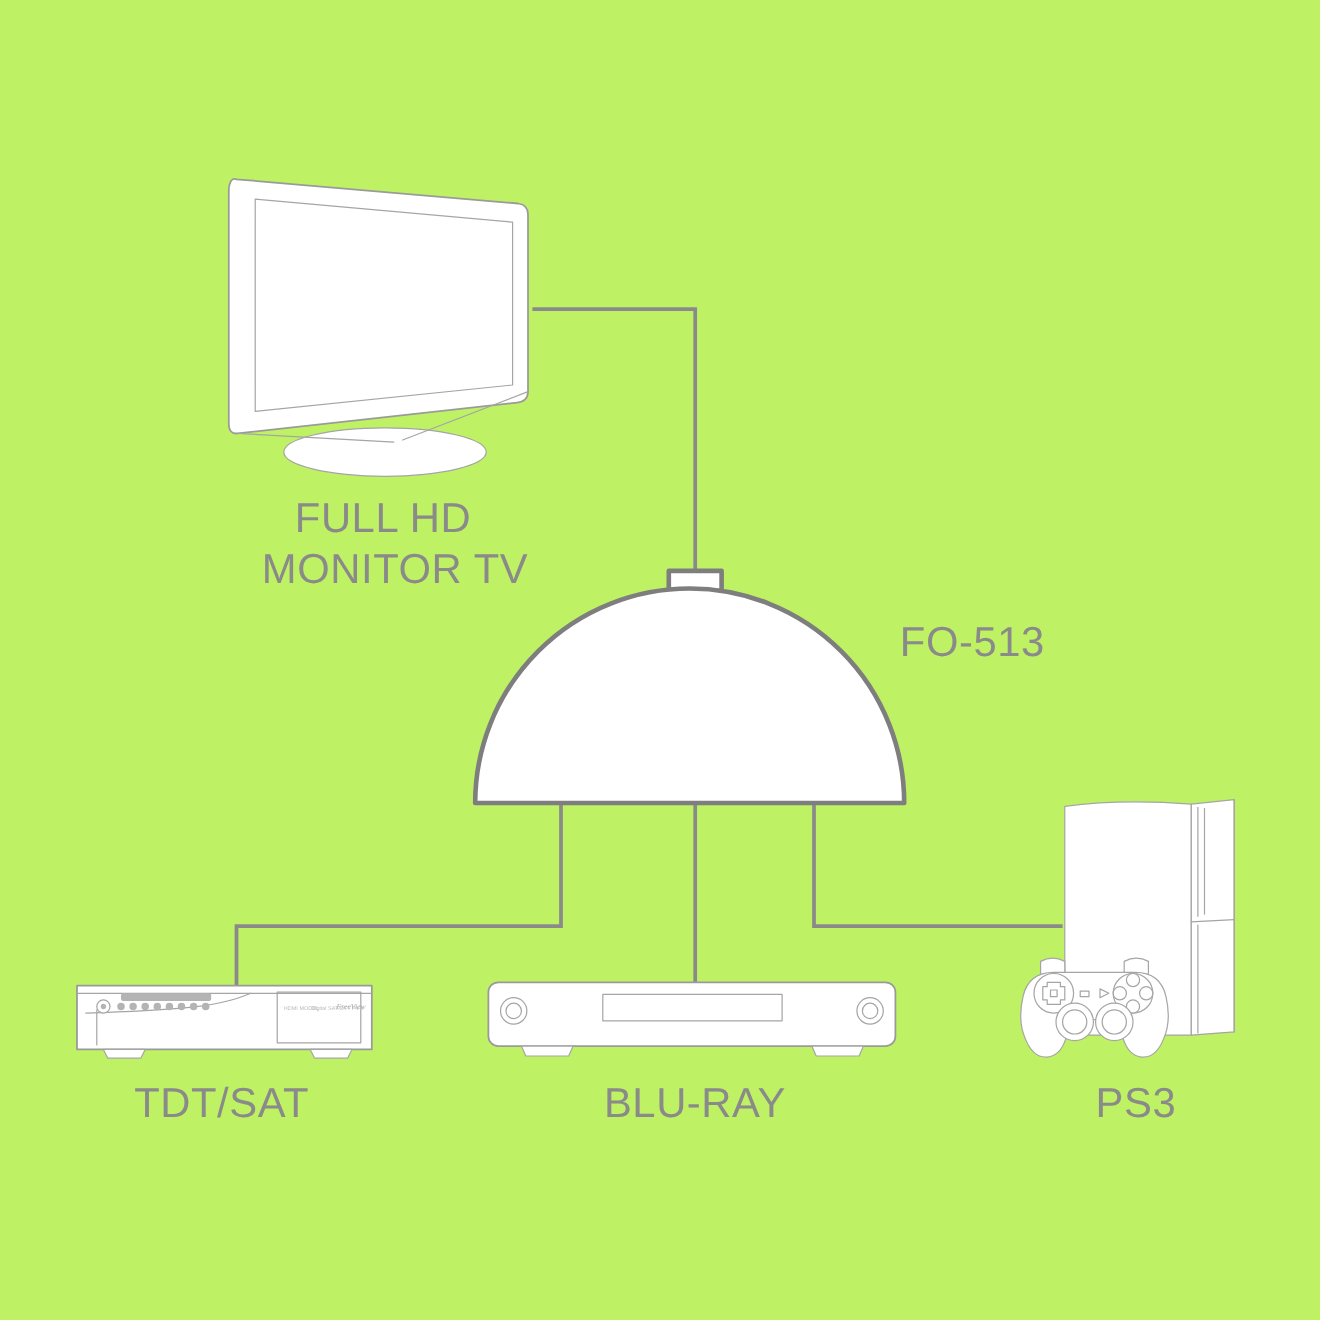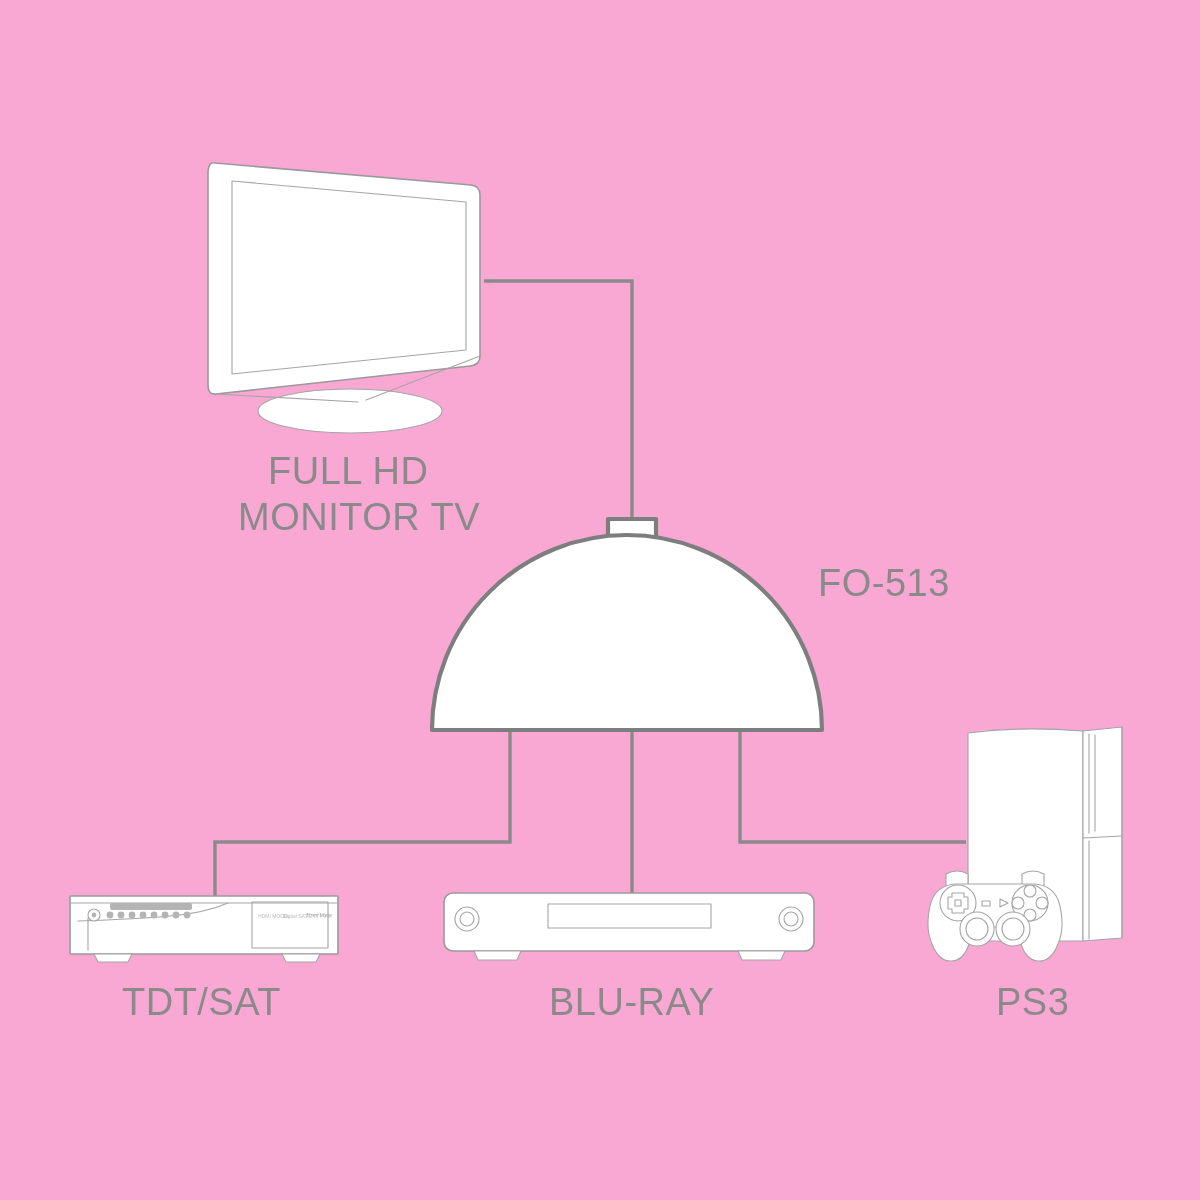--- a/index.html
+++ b/index.html
@@ -11,21 +11,21 @@
   body {
     width: 1200px;
     height: 1200px;
     font-family: "Liberation Sans", sans-serif;
     overflow: hidden;
   }
   #diagram-root {
     position: relative;
     width: 1200px;
     height: 1200px;
-    background: #f9a8d4;
+    background: #bef264;
     text-decoration: underline;
   }
   svg.diagram {
     display: block;
     width: 1200px;
     height: 1200px;
   }
   .stroke-dev-thin {
     fill: none;
     stroke: #9a9a9a;

